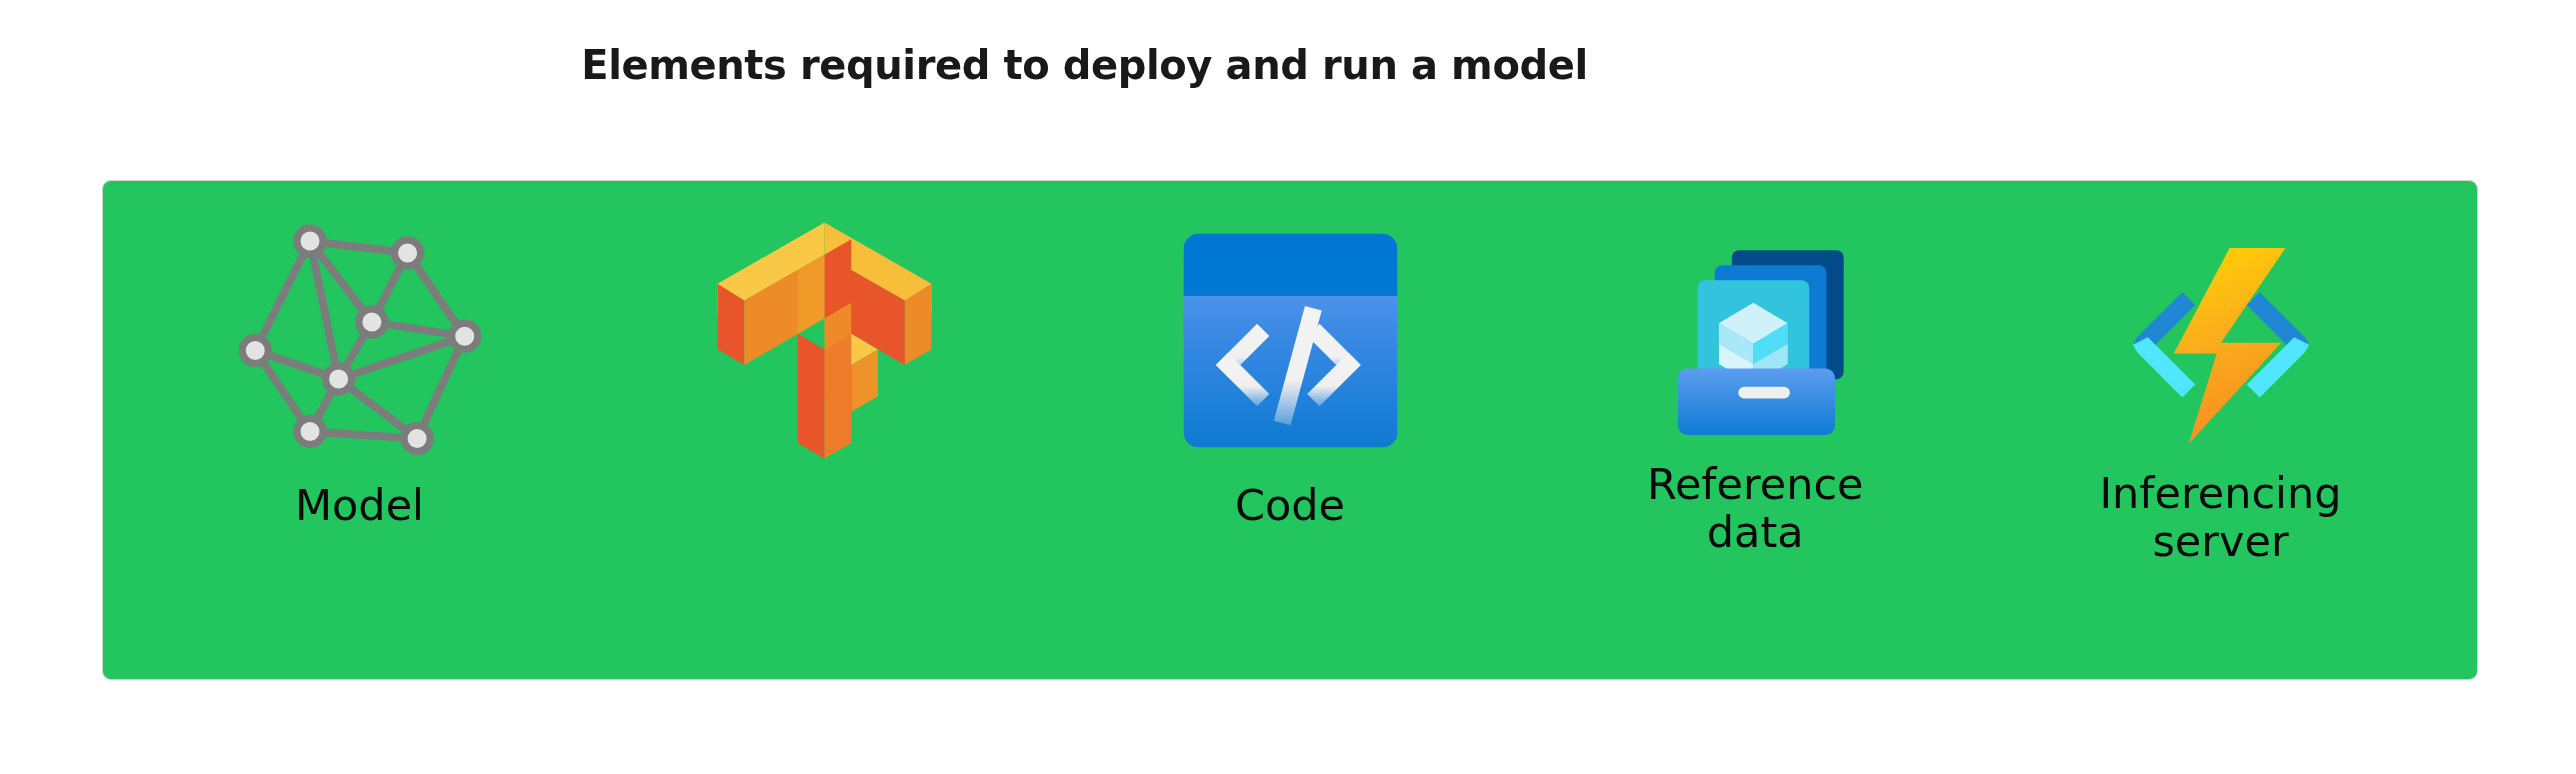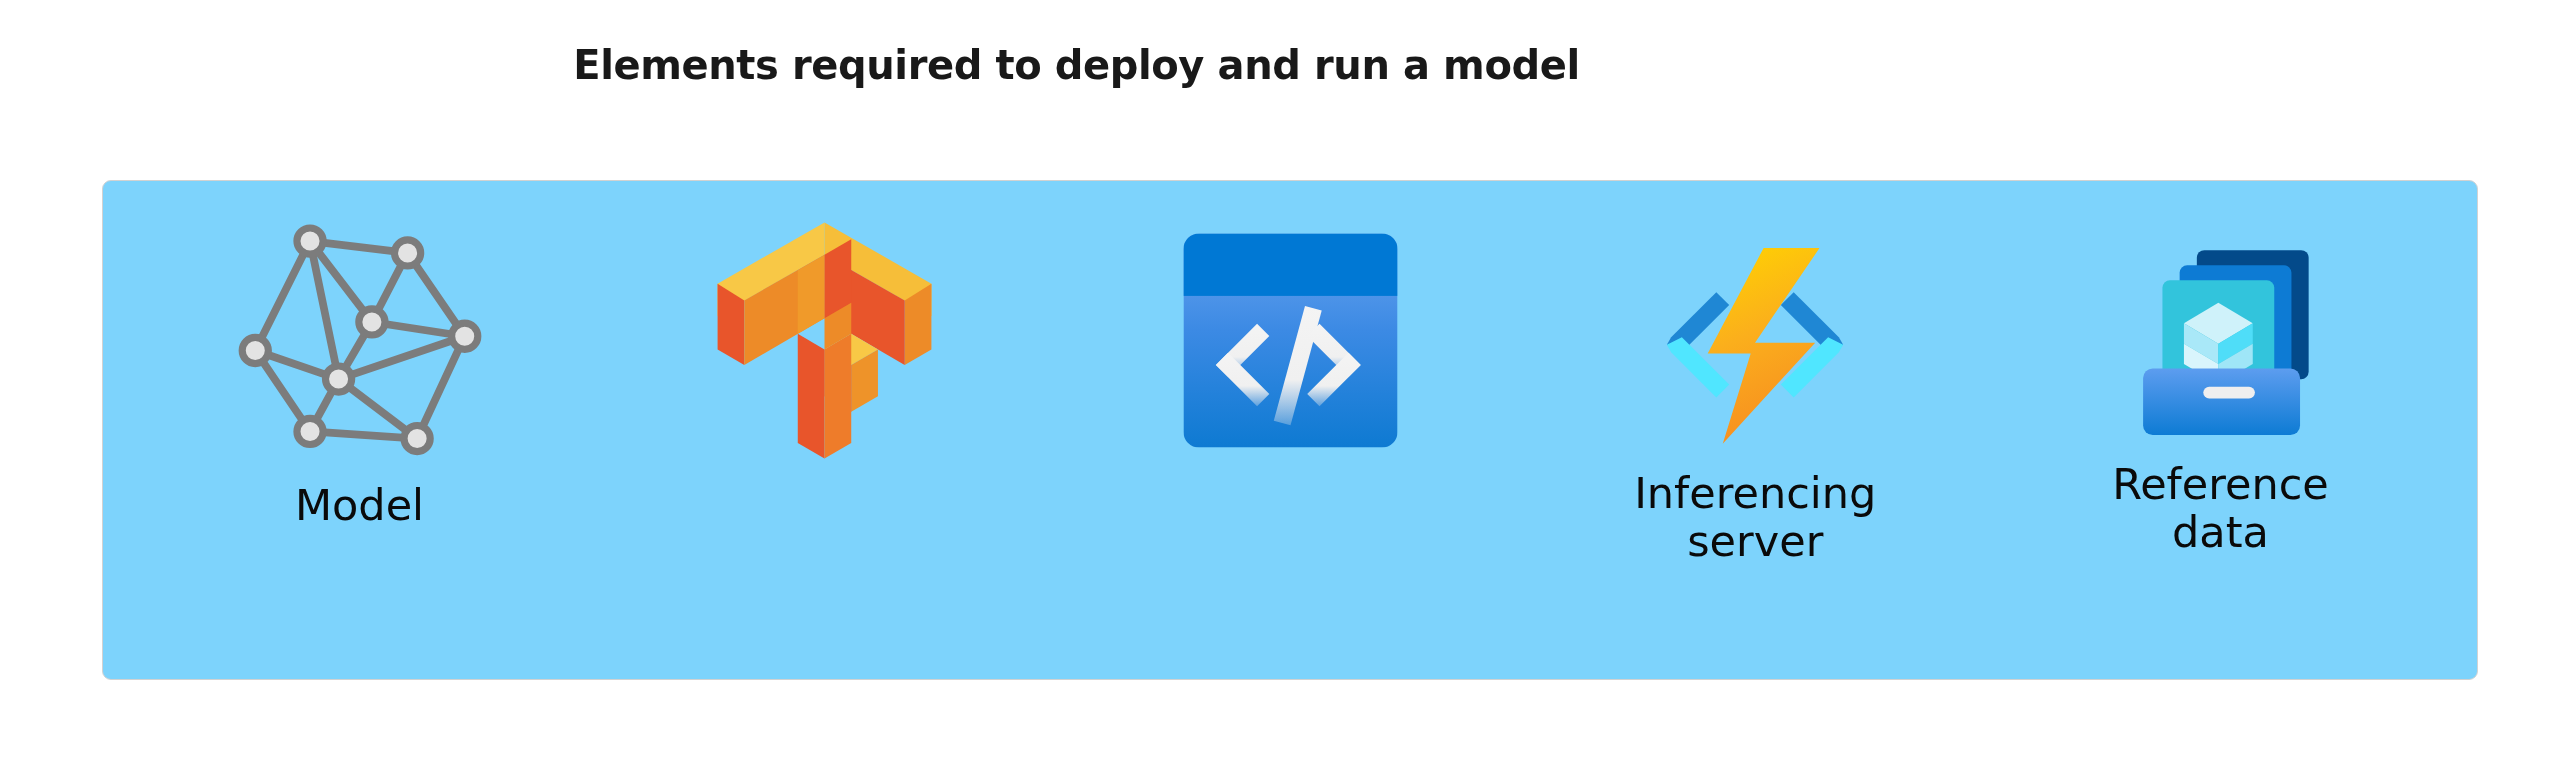--- a/index.html
+++ b/index.html
@@ -11,40 +11,40 @@
     width: 2576px;
     height: 774px;
     font-family: "Liberation Sans", sans-serif;
     overflow: hidden;
     position: relative;
   }
 
   
   .page-title {
     position: absolute;
-    left: 4px;
+    left: 12px;
     top: 42px;
     width: 2145px;
     text-align: center;
     font-family: "DejaVu Sans", sans-serif;
     font-weight: 700;
     font-size: 40px;
     letter-spacing: -0.4px;
     color: #191919;
     white-space: nowrap;
   }
 
   
   .panel {
     position: absolute;
     left: 102px;
     top: 180px;
     width: 2376px;
     height: 500px;
-    background: #7dd3fc;
+    background: #22c55e;
     border: 1.5px solid #D2D2D2;
     border-radius: 9px;
     box-sizing: border-box;
     display: flex;
     flex-direction: row;
     align-items: flex-start;
     justify-content: space-between;
     padding: 0 34px;
   }
 
@@ -193,20 +193,55 @@
 
               <polygon points="113,69 128,73 100,176 85,172"></polygon>
 
               <polygon points="126,85 115,96 152,133 163,122"></polygon>
               <polygon points="163,122 152,111 115,148 126,159"></polygon>
             </g>
           </g>
         </svg>
       </span>
     </div>
+    <div class="item-label">Code</div>
+  </div>
+
+  <div class="item i3">
+    <div class="icon-slot">
+      <span>
+        <svg width="215" height="208" viewBox="0 0 200 193">
+          <defs>
+            <linearGradient id="drawerGrad" x1="0" y1="0" x2="0" y2="1">
+              <stop offset="0%" stop-color="#5D9DEF"></stop>
+              <stop offset="100%" stop-color="#0D7BD4"></stop>
+            </linearGradient>
+          </defs>
+
+          <rect x="78" y="12" width="104" height="120" rx="7" fill="#034A8A"></rect>
+
+          <rect x="62" y="26" width="104" height="106" rx="7" fill="#0D7BD4"></rect>
+
+          <rect x="46" y="40" width="104" height="92" rx="7" fill="#32C4DC"></rect>
+
+          <g>
+            <polygon points="98,61 130,80 98,99 66,80" fill="#CFF2FA"></polygon>
+            <polygon points="66,80 98,99 98,118 66,99" fill="#A9E8F8"></polygon>
+            <polygon points="98,99 130,80 130,99 98,118" fill="#4FDDF8"></polygon>
+            <polygon points="66,99 98,118 98,137 66,118" fill="#D9F5FC"></polygon>
+            <polygon points="98,118 130,99 130,118 98,137" fill="#9FE6F7"></polygon>
+          </g>
+
+          <rect x="28" y="122" width="146" height="62" rx="9" fill="url(#drawerGrad)"></rect>
+          <rect x="84" y="139" width="48" height="11" rx="5.5" fill="#EFEFEF"></rect>
+        </svg>
+      </span>
+    </div>
+    <div class="item-label">Reference
+data</div>
   </div>
 
   <div class="item i4">
     <div class="icon-slot">
       <span>
         <svg width="238" height="215" viewBox="0 0 220 200">
           <defs>
             <linearGradient id="boltGrad" x1="0" y1="0" x2="0.25" y2="1">
               <stop offset="0%" stop-color="#FFD400"></stop>
               <stop offset="50%" stop-color="#FBAF1C"></stop>
@@ -223,48 +258,14 @@
           <polygon points="192,104 178,97 134,141 146,153 188,111" fill="#50E6FF"></polygon>
 
           <polygon points="118,14 170,14 110,102 166,102 80,196 106,112 66,112" fill="url(#boltGrad)" stroke="none" stroke-linejoin="round"></polygon>
         </svg>
       </span>
     </div>
     <div class="item-label">Inferencing
 server</div>
   </div>
 
-  <div class="item i3">
-    <div class="icon-slot">
-      <span>
-        <svg width="215" height="208" viewBox="0 0 200 193">
-          <defs>
-            <linearGradient id="drawerGrad" x1="0" y1="0" x2="0" y2="1">
-              <stop offset="0%" stop-color="#5D9DEF"></stop>
-              <stop offset="100%" stop-color="#0D7BD4"></stop>
-            </linearGradient>
-          </defs>
-
-          <rect x="78" y="12" width="104" height="120" rx="7" fill="#034A8A"></rect>
-
-          <rect x="62" y="26" width="104" height="106" rx="7" fill="#0D7BD4"></rect>
-
-          <rect x="46" y="40" width="104" height="92" rx="7" fill="#32C4DC"></rect>
-
-          <g>
-            <polygon points="98,61 130,80 98,99 66,80" fill="#CFF2FA"></polygon>
-            <polygon points="66,80 98,99 98,118 66,99" fill="#A9E8F8"></polygon>
-            <polygon points="98,99 130,80 130,99 98,118" fill="#4FDDF8"></polygon>
-            <polygon points="66,99 98,118 98,137 66,118" fill="#D9F5FC"></polygon>
-            <polygon points="98,118 130,99 130,118 98,137" fill="#9FE6F7"></polygon>
-          </g>
-
-          <rect x="28" y="122" width="146" height="62" rx="9" fill="url(#drawerGrad)"></rect>
-          <rect x="84" y="139" width="48" height="11" rx="5.5" fill="#EFEFEF"></rect>
-        </svg>
-      </span>
-    </div>
-    <div class="item-label">Reference
-data</div>
-  </div>
-
 </div>
 
 
 </body></html>

